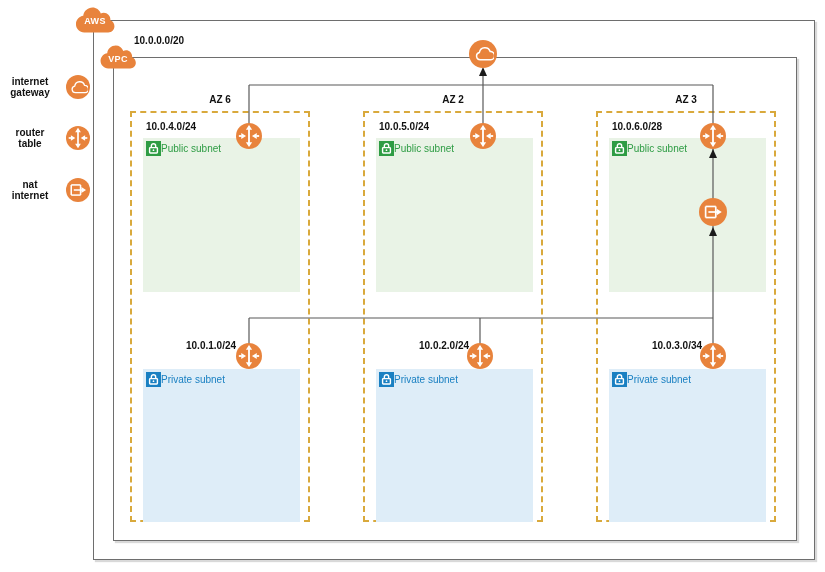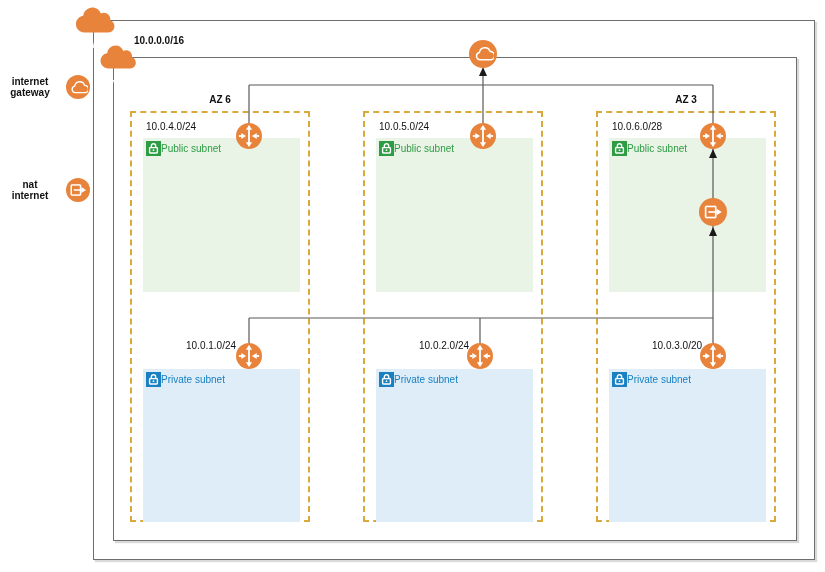--- a/index.html
+++ b/index.html
@@ -7,34 +7,34 @@
 
   
   .frame{position:absolute;border:1px solid var(--frame);box-shadow:2px 2px 1px rgba(0,0,0,.15);}
   #aws-box{left:93px;top:20px;width:720px;height:538px;}
   #vpc-box{left:113px;top:57px;width:682px;height:482px;}
 
   
   .cloud-label{position:absolute;z-index:40;color:var(--orange);}
   .cloud-label svg{display:block;width:100%;height:100%;}
   .cloud-label .txt{position:absolute;left:0;right:0;top:38%;text-align:center;color:#fff;
-    font-weight:bold;font-size:9px;letter-spacing:.3px;margin-top:24px;}
+    font-weight:bold;font-size:9px;letter-spacing:.3px;}
   #aws-cloud{left:71px;top:5px;width:48px;height:30px;}
   #vpc-cloud{left:96px;top:43px;width:44px;height:28px;}
 
   .vpc-cidr{position:absolute;left:134px;top:35px;font-size:10px;font-weight:bold;color:#111;z-index:5;}
 
   
   .az{position:absolute;top:111px;width:180px;height:411px;border:2px dashed var(--dash);
       box-sizing:border-box;z-index:3;}
   #az1{left:130px;} #az2{left:363px;} #az3{left:596px;}
   .az-label{position:absolute;top:-19px;left:0;width:100%;text-align:center;
       font-size:10px;font-weight:bold;color:#111;}
 
-  .cidr{position:absolute;left:14px;font-size:10px;font-weight:normal;color:#111;}
+  .cidr{position:absolute;left:14px;font-size:10px;font-weight:bold;color:#111;}
   .cidr.public{top:8px;} .cidr.private{top:227px;margin-left:40px;}
 
   .subnet{position:absolute;left:11px;width:157px;box-sizing:border-box;}
   .subnet.public{top:25px;height:154px;background:var(--green-fill);}
   .subnet.private{top:256px;height:153px;background:var(--blue-fill);}
   .subnet-head{display:flex;align-items:center;padding:3px 0 0 3px;}
   .lock{width:15px;height:15px;flex:0 0 15px;display:flex;align-items:center;justify-content:center;}
   .subnet.public .lock{background:var(--green);}
   .subnet.private .lock{background:var(--blue);}
   .subnet-label{font-size:10px;}
@@ -112,30 +112,38 @@
         <use href="#icon-cloud-label"></use>
       </svg>
     <div class="txt">AWS</div>
   </div>
   <div class="cloud-label" id="vpc-cloud">
     <svg viewBox="0 0 58 36">
         <use href="#icon-cloud-label"></use>
       </svg>
     <div class="txt">VPC</div>
   </div>
-  <div class="vpc-cidr">10.0.0.0/16</div>
+  <div class="vpc-cidr">10.0.0.0/20</div>
 
   <div class="legend-item" id="legend-igw">
     <div class="legend-text">internet gateway</div>
     <div class="legend-node">
       <svg width="20" height="15" viewBox="0 0 24 16">
           <use href="#icon-cloud-outline" transform="translate(2,1)"></use>
         </svg>
     </div>
   </div>
+  <div class="legend-item" id="legend-router">
+    <div class="legend-text">router table</div>
+    <div class="legend-node">
+      <svg width="22" height="22" viewBox="-13 -13 26 26">
+          <use href="#icon-router"></use>
+        </svg>
+    </div>
+  </div>
   <div class="legend-item" id="legend-nat">
     <div class="legend-text">nat internet</div>
     <div class="legend-node">
       <svg width="22" height="22" viewBox="-13 -13 26 26">
           <use href="#icon-nat"></use>
         </svg>
     </div>
   </div>
 
   <div class="az" id="az1">
@@ -158,20 +166,21 @@
           <svg width="13" height="13" viewBox="0 0 12 12">
               <use href="#icon-lock"></use>
             </svg>
         </div>
         <div class="subnet-label">Private subnet</div>
       </div>
     </div>
   </div>
 
   <div class="az" id="az2">
+    <div class="az-label">AZ 2</div>
     <div class="cidr public">10.0.5.0/24</div>
     <div class="subnet public">
       <div class="subnet-head">
         <div class="lock">
           <svg width="13" height="13" viewBox="0 0 12 12">
               <use href="#icon-lock"></use>
             </svg>
         </div>
         <div class="subnet-label">Public subnet</div>
       </div>
@@ -195,21 +204,21 @@
     <div class="subnet public">
       <div class="subnet-head">
         <div class="lock">
           <svg width="13" height="13" viewBox="0 0 12 12">
               <use href="#icon-lock"></use>
             </svg>
         </div>
         <div class="subnet-label">Public subnet</div>
       </div>
     </div>
-    <div class="cidr private">10.0.3.0/20</div>
+    <div class="cidr private">10.0.3.0/34</div>
     <div class="subnet private">
       <div class="subnet-head">
         <div class="lock">
           <svg width="13" height="13" viewBox="0 0 12 12">
               <use href="#icon-lock"></use>
             </svg>
         </div>
         <div class="subnet-label">Private subnet</div>
       </div>
     </div>

